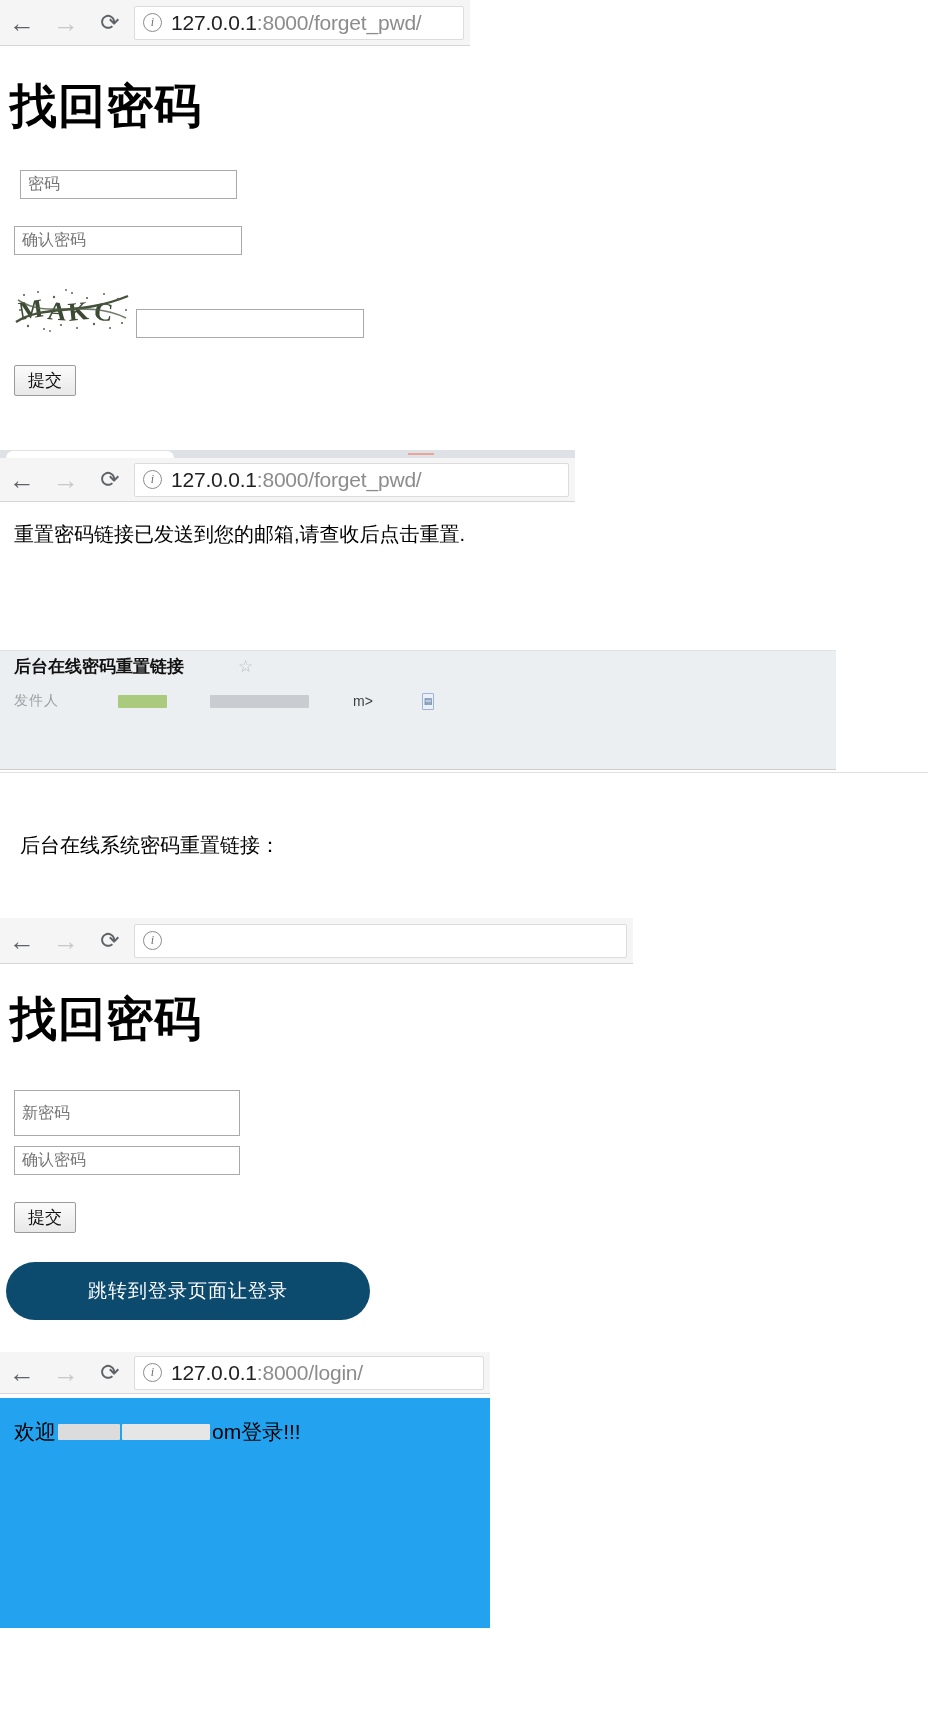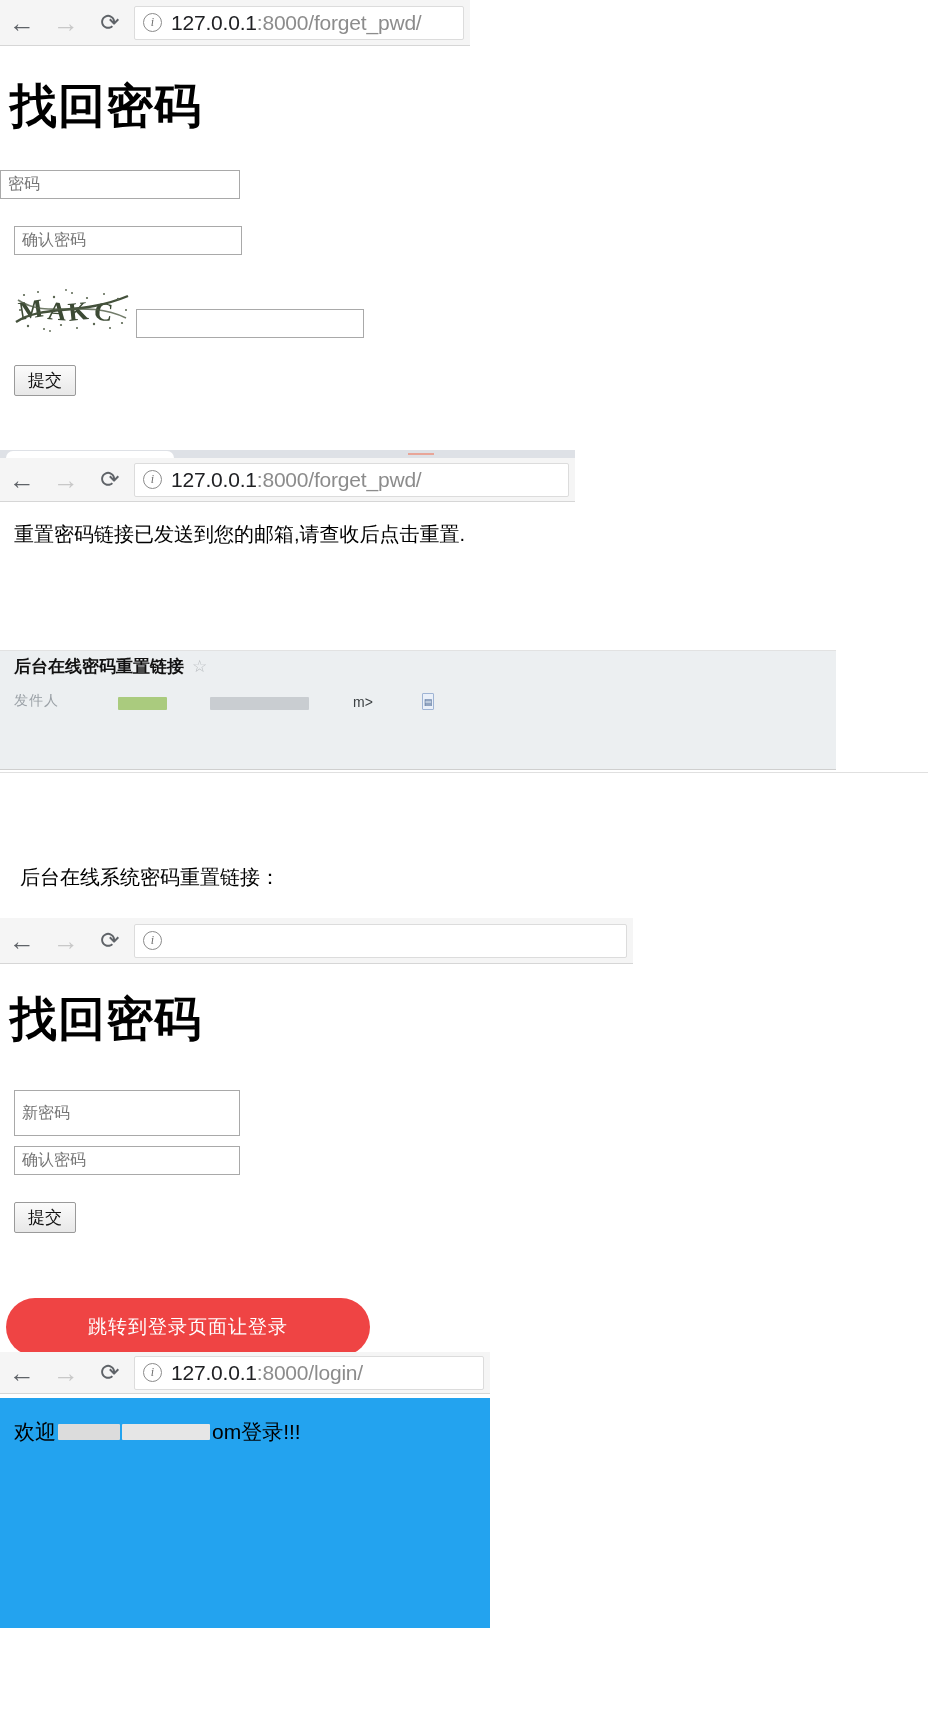--- a/index.html
+++ b/index.html
@@ -71,44 +71,44 @@
   .captcha svg{display:block;}
   .plain-text{position:absolute;font-size:20px;color:#000;white-space:nowrap;}
 
   
   .mail-card{
     position:absolute;background:#eceff1;box-sizing:border-box;
     border-top:1px solid #e2e2e2;border-bottom:1px solid #cfcfcf;
   }
   .mail-subject{
     position:absolute;font-size:17px;font-weight:bold;color:#111;
-    display:flex;align-items:center;white-space:nowrap;
+    display:flex;align-items:center;white-space:nowrap;gap:46px;
   }
   .star-ico{margin-left:8px;color:#b9bdc0;font-size:17px;font-weight:normal;}
-  .meta-row{position:absolute;display:flex;align-items:flex-end;font-size:14px;color:#9aa0a6;gap:40px;}
+  .meta-row{position:absolute;display:flex;align-items:center;font-size:14px;color:#9aa0a6;gap:40px;}
   .meta-lbl{width:52px;flex:none;letter-spacing:1px;}
   .redact{height:13px;border-radius:1px;display:inline-block;}
   .meta-tail{margin-left:4px;color:#3c4043;font-size:14px;}
   .mail-badge{
     width:18px;height:15px;border:1px solid #9fb4d4;background:#eaf0f9;
     display:inline-flex;align-items:center;justify-content:center;
     font-size:9px;color:#41618f;margin-left:9px;border-radius:1px;
   }
-  .link-line{position:absolute;font-size:20px;white-space:nowrap;display:flex;align-items:center;margin-top:32px;}
+  .link-line{position:absolute;font-size:20px;white-space:nowrap;display:flex;align-items:center;}
   .link-sel{
     background:#3390ff;color:#fff;text-decoration:underline;
     padding:1px 2px;
   }
 
   
   .cta{
     position:absolute;box-sizing:border-box;
-    background:#ef4444;border-radius:34px;
+    background:#0c4a6e;border-radius:34px;
     display:flex;align-items:center;justify-content:center;
-    color:#fff;font-size:19px;letter-spacing:1px;margin-top:36px;
+    color:#fff;font-size:19px;letter-spacing:1px;
   }
   
   .welcome{
     position:absolute;background:#23a3ef;box-sizing:border-box;
   }
   .welcome-txt{
     position:absolute;font-size:21px;color:#000;display:flex;align-items:center;
     white-space:nowrap;
   }
   .sep{position:absolute;background:#e0e0e0;height:1px;}
@@ -125,21 +125,21 @@
     <div class="omnibox">
       <span class="info-ico">i</span>
       <span class="url">
         <span class="host">127.0.0.1</span><span class="rest">:8000/forget_pwd/</span>
       </span>
     </div>
   </div>
 
   <div class="h1" style="left:10px;top:82px;">找回密码</div>
 
-  <div class="field" style="left:0;top:170px;width:240px;height:29px;">密码</div>
+  <div class="field" style="left:20px;top:170px;width:217px;height:29px;">密码</div>
 
   <div class="field" style="left:14px;top:226px;width:228px;height:29px;">确认密码</div>
 
   <div class="captcha" style="left:14px;top:286px;width:116px;height:46px;">
     <svg width="116" height="46" viewBox="0 0 116 46">
       <g font-family="'Liberation Serif',serif" font-size="26" font-weight="bold" fill="#3c4a34">
         <text x="6" y="34" transform="rotate(-9 6 34)">M</text>
         <text x="33" y="33" transform="rotate(5 33 33)">A</text>
         <text x="55" y="35" transform="rotate(-6 55 35)">K</text>
         <text x="79" y="33" transform="rotate(8 79 33)">C</text>

